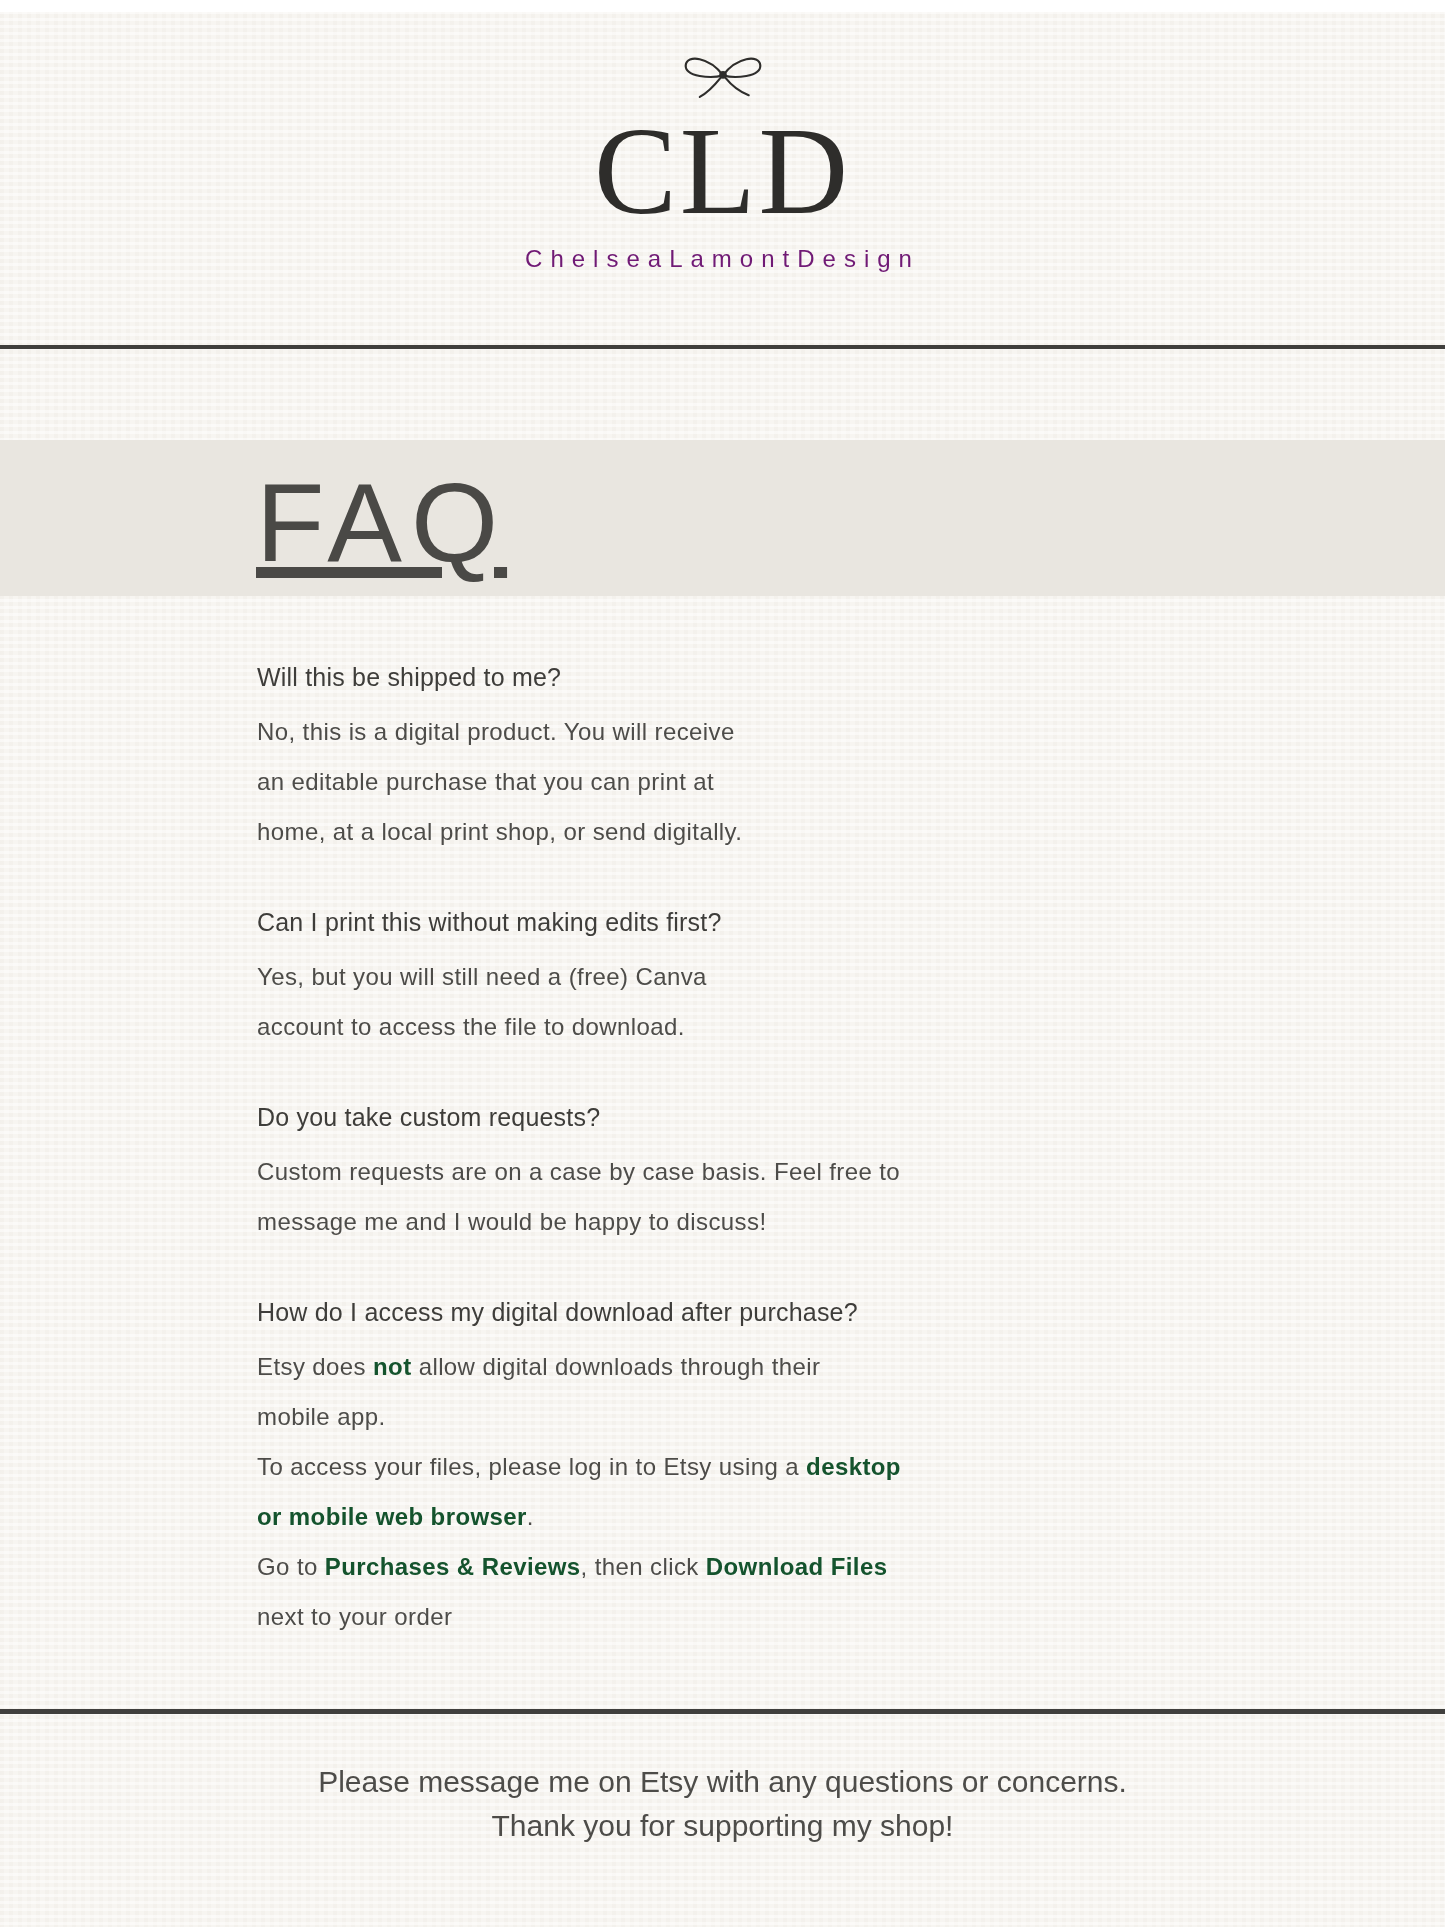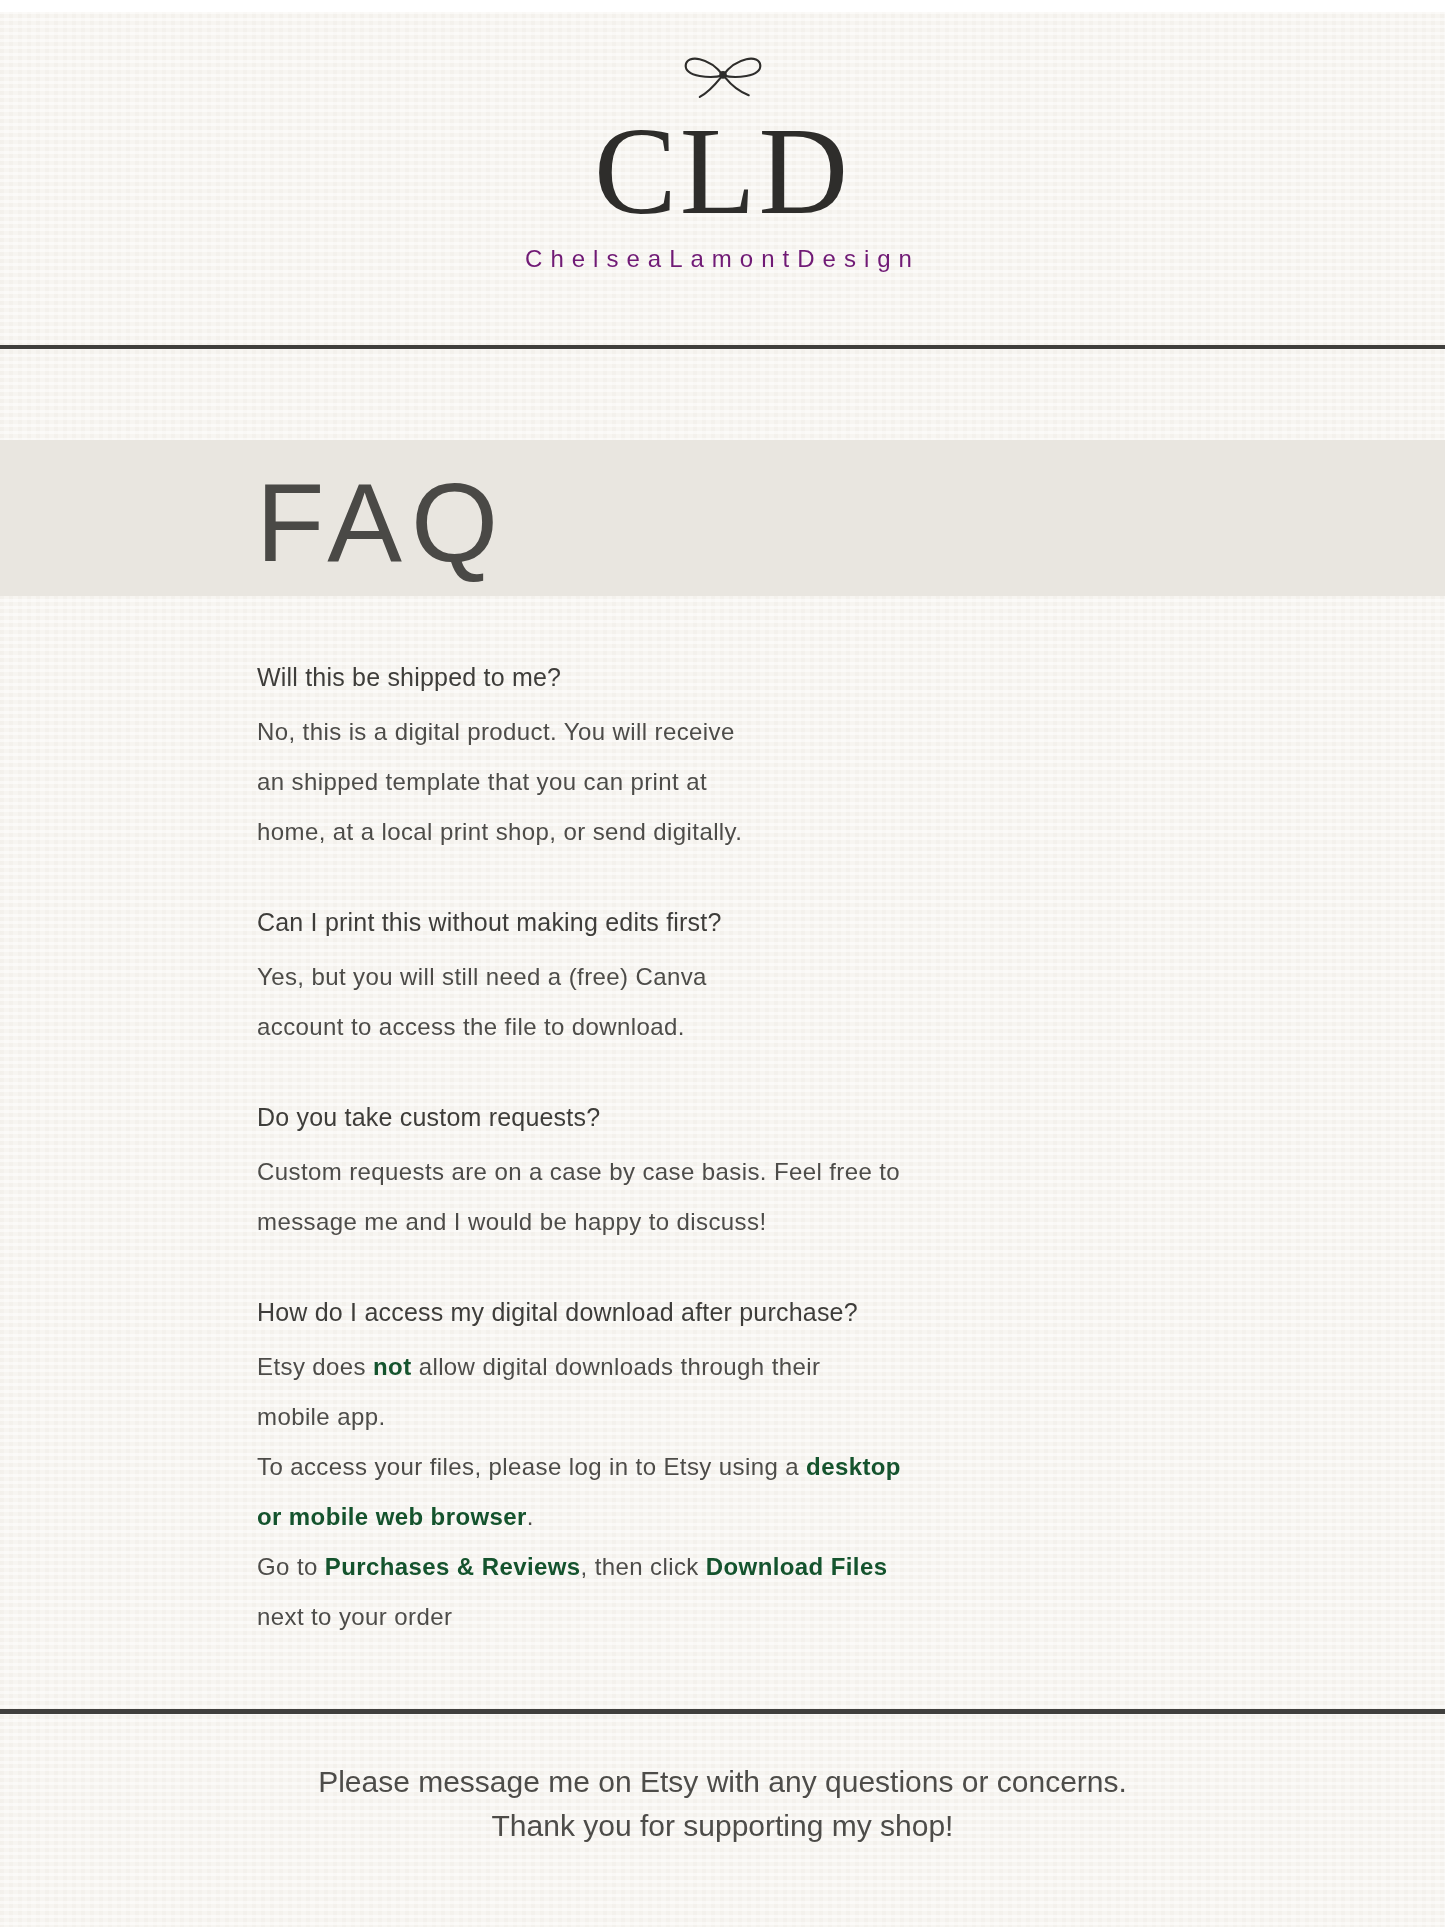--- a/index.html
+++ b/index.html
@@ -41,20 +41,21 @@
   .title-band{
     position:absolute;top:428px;left:0;width:100%;height:156px;
     background:var(--band-bg,#e9e6e0);
     display:flex;align-items:center;z-index:1;
   }
   .page-title{
     margin:0 0 0 256px;
     font-size:112px;font-weight:400;letter-spacing:9px;
     color:#4a4946;line-height:1;
     transform:translateY(5px);
+    text-decoration:underline;
   }
   .content{
     position:absolute;top:645px;left:257px;width:1140px;
     color:var(--body-text,#4d4c49);z-index:2;
   }
   .qa{margin:0 0 45px 0;}
   .question{
     margin:0 0 10px 0;
     font-size:25px;line-height:40px;font-weight:400;
     color:var(--heading-text,#3e3d3a);letter-spacing:.2px;
@@ -97,21 +98,21 @@
 
   <section class="title-band">
     <h1 class="page-title">FAQ</h1>
   </section>
 
   <main class="content">
 
     <section class="qa">
       <h2 class="question">Will this be shipped to me?</h2>
       <p class="answer-line">No, this is a digital product. You will receive</p>
-      <p class="answer-line">an shipped template that you can print at</p>
+      <p class="answer-line">an editable purchase that you can print at</p>
       <p class="answer-line">home, at a local print shop, or send digitally.</p>
     </section>
 
     <section class="qa">
       <h2 class="question">Can I print this without making edits first?</h2>
       <p class="answer-line">Yes, but you will still need a (free) Canva</p>
       <p class="answer-line">account to access the file to download.</p>
     </section>
 
     <section class="qa">

